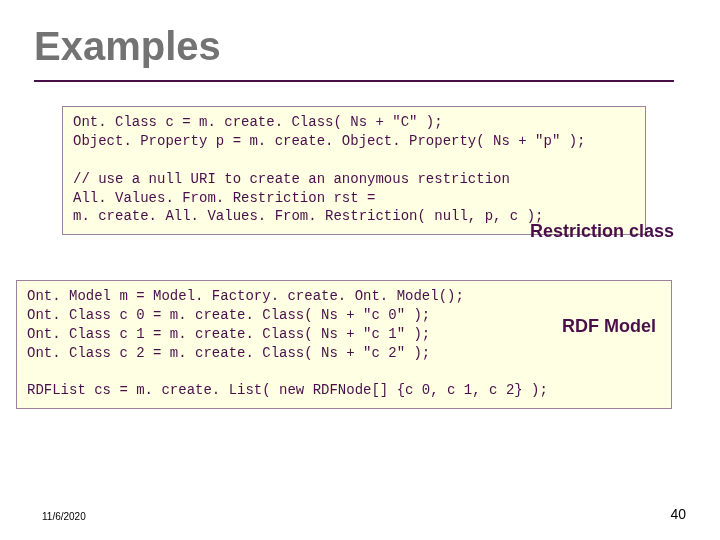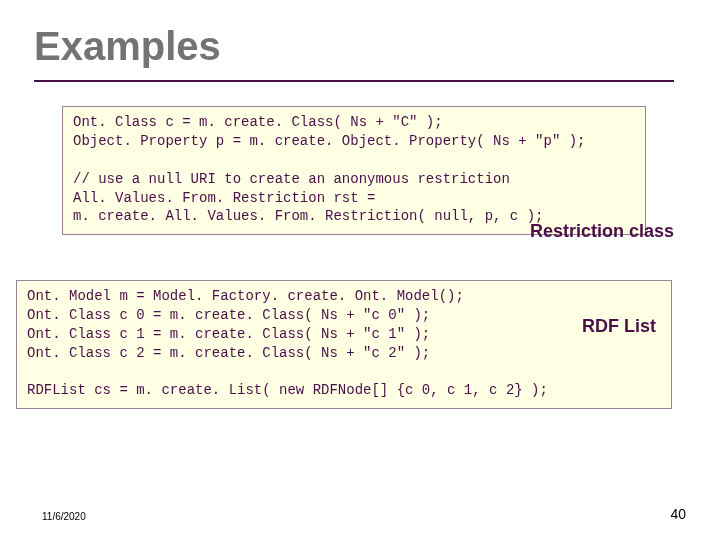--- a/index.html
+++ b/index.html
@@ -110,18 +110,18 @@
 
   <div class="anno anno1">Restriction class</div>
 
   <div class="codebox box2"><span>Ont. Model m = Model. Factory. create. Ont. Model();</span>
 <span>Ont. Class c 0 = m. create. Class( Ns + "c 0" );</span>
 <span>Ont. Class c 1 = m. create. Class( Ns + "c 1" );</span>
 <span>Ont. Class c 2 = m. create. Class( Ns + "c 2" );</span>
 <span></span>
 <span>RDFList cs = m. create. List( new RDFNode[] {c 0, c 1, c 2} );</span></div>
 
-  <div class="anno anno2">RDF List</div>
+  <div class="anno anno2">RDF Model</div>
 
   <div class="footer-date">11/6/2020</div>
   <div class="footer-page">40</div>
 
 </div>
 
 </body></html>

